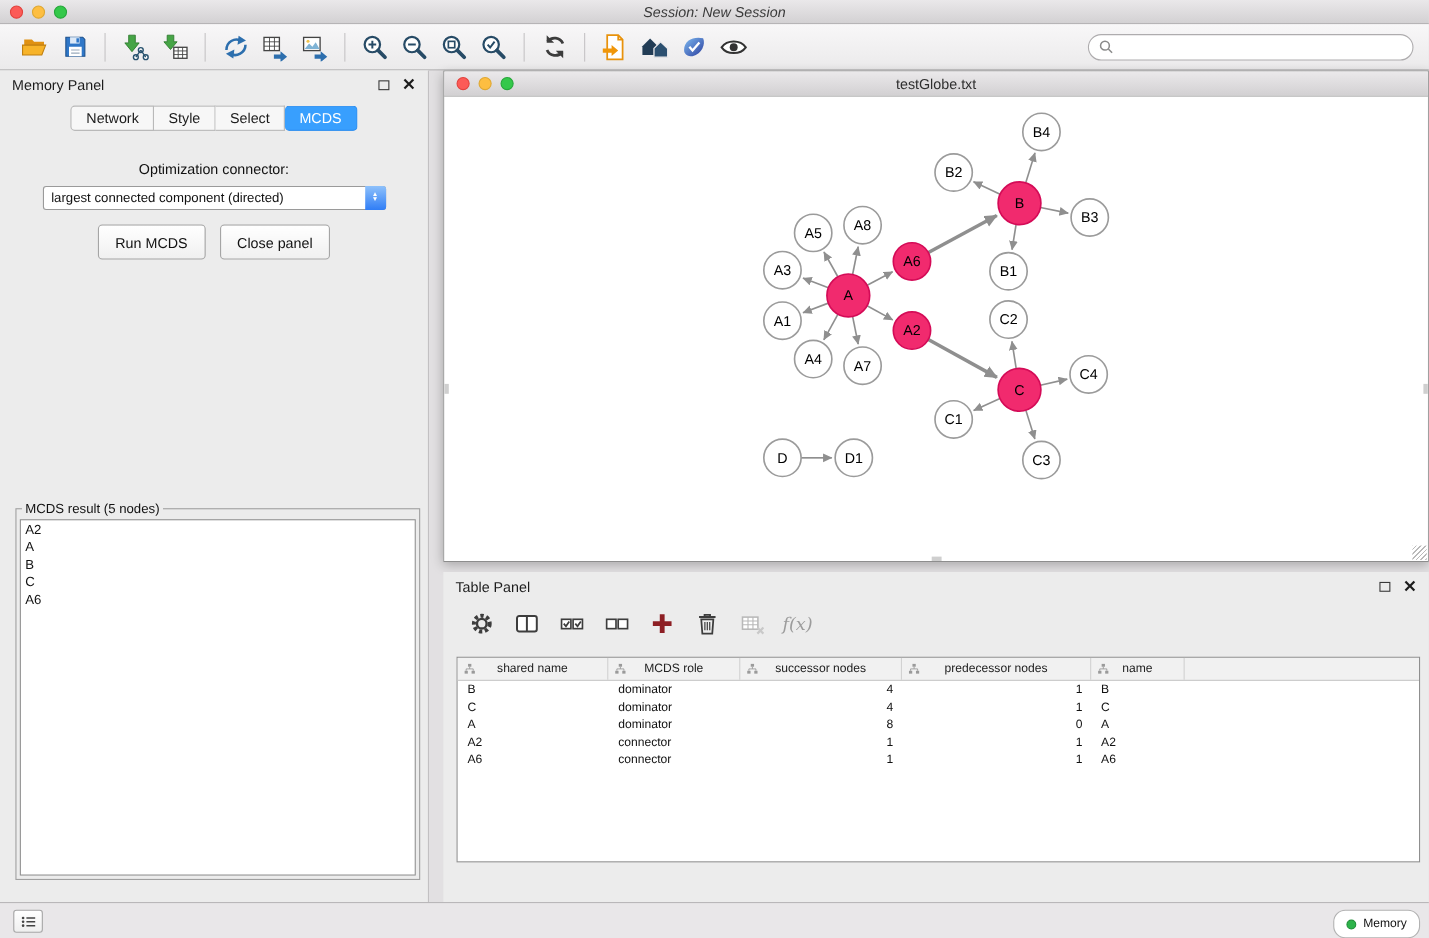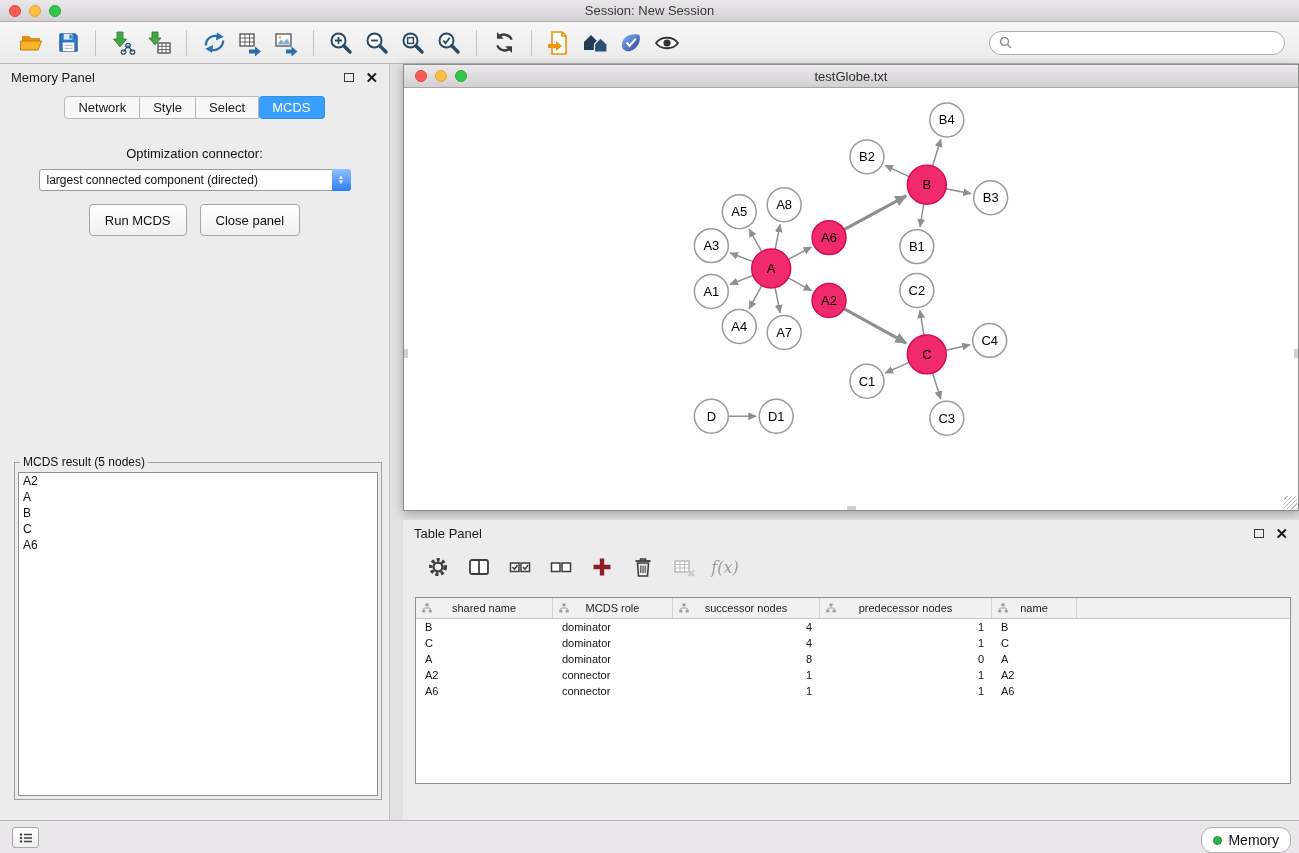--- a/index.html
+++ b/index.html
@@ -8,21 +8,21 @@
 
   
   .titlebar { position:absolute; top:0; left:0; right:0; height:22px;
     background:linear-gradient(#eae8ea,#d3d1d3); border-bottom:1px solid #b2b0b2;
     display:flex; align-items:center; }
   .traffic { position:absolute; left:9px; top:5px; display:flex; gap:8px; }
   .light { width:12px; height:12px; border-radius:50%; }
   .light.red { background:#fc5b57; border:1px solid #e2433e; }
   .light.yellow { background:#fdbe41; border:1px solid #dfa833; }
   .light.green { background:#34c84a; border:1px solid #27a73b; }
-  .titlebar .ttext { flex:1; text-align:center; font-size:13px; color:#3a3a3a; }
+  .titlebar .ttext { flex:1; text-align:center; font-size:13px; color:#3a3a3a;font-style:italic; }
 
   
   .toolbar { position:absolute; top:22px; left:0; right:0; height:42px;
     background:linear-gradient(#f8f7f8,#ebeaeb); border-bottom:1px solid #b7b5b7;
     display:flex; align-items:center; padding:0 14px; }
   .tb-btn { width:36px; height:32px; display:flex; align-items:center; justify-content:center; cursor:default; }
   .tb-sep { width:1px; height:26px; background:#c5c3c5; margin:0 9px; }
   .search-wrap { margin-left:auto; }
   .search-box { width:296px; height:24px; border:1px solid #aeacae; border-radius:12px; background:#fff;
     display:flex; align-items:center; padding:0 9px; gap:5px; }
@@ -100,21 +100,21 @@
     background:#fff; border:1px solid #b5b5b5; border-left:none; color:#111; cursor:default; }
   .tp-tab:first-child { border-left:1px solid #b5b5b5; }
   .tp-tab.active { background:#2f99ff; border-color:#2a8bec; color:#fff; }
 
   
   .statusbar { position:absolute; left:0; right:0; bottom:0; height:33px;
     background:#e9e7e9; border-top:1px solid #b9b7b9; }
   .list-btn { position:absolute; left:12px; top:6px; width:27px; height:21px; border:1px solid #a8a8a8;
     border-radius:3px; background:linear-gradient(#ffffff,#efefef); display:flex; align-items:center; justify-content:center; }
   .memory-btn { position:absolute; right:8px; top:6px; height:21px; padding:12px 11px; border:1px solid #b2b2b2;
-    border-radius:11px; background:#fff; display:flex; align-items:center; gap:6px; font-size:14px; }
+    border-radius:11px; background:#fff; display:flex; align-items:center; gap:6px; font-size:11px; }
   .memory-dot { width:9px; height:9px; border-radius:50%; background:#2db34a; border:1px solid #1f8f38; }
 </style>
 </head>
 <body>
 
 <div class="titlebar">
   <div class="traffic">
     <span class="light red"></span>
     <span class="light yellow"></span>
     <span class="light green"></span>

